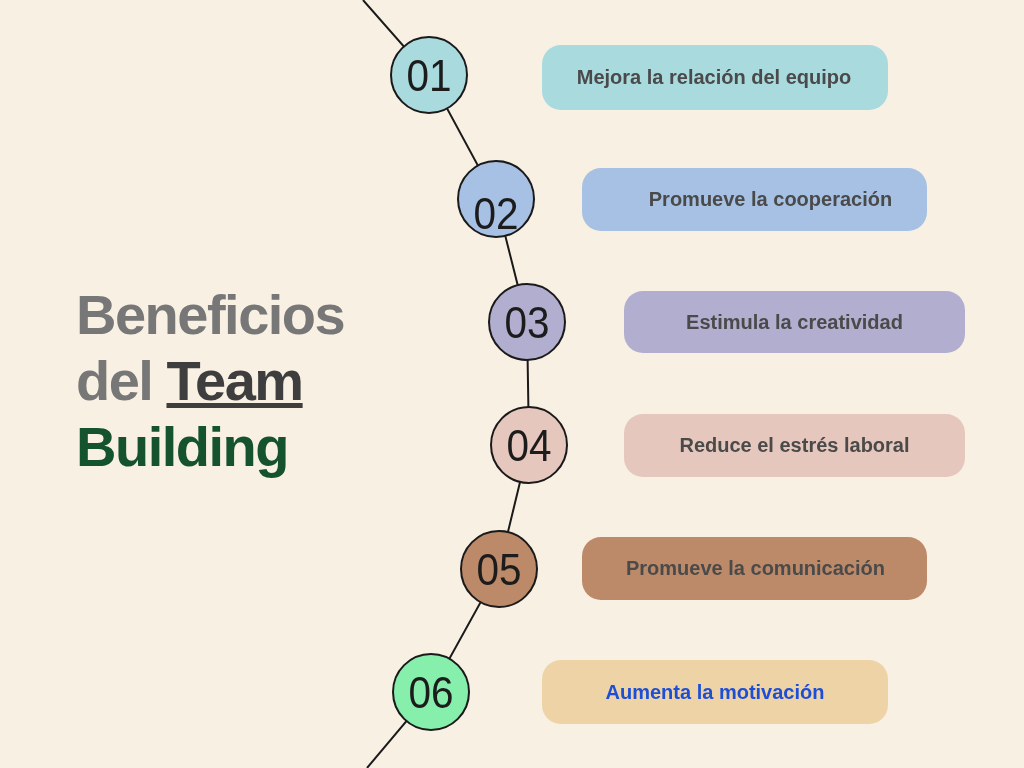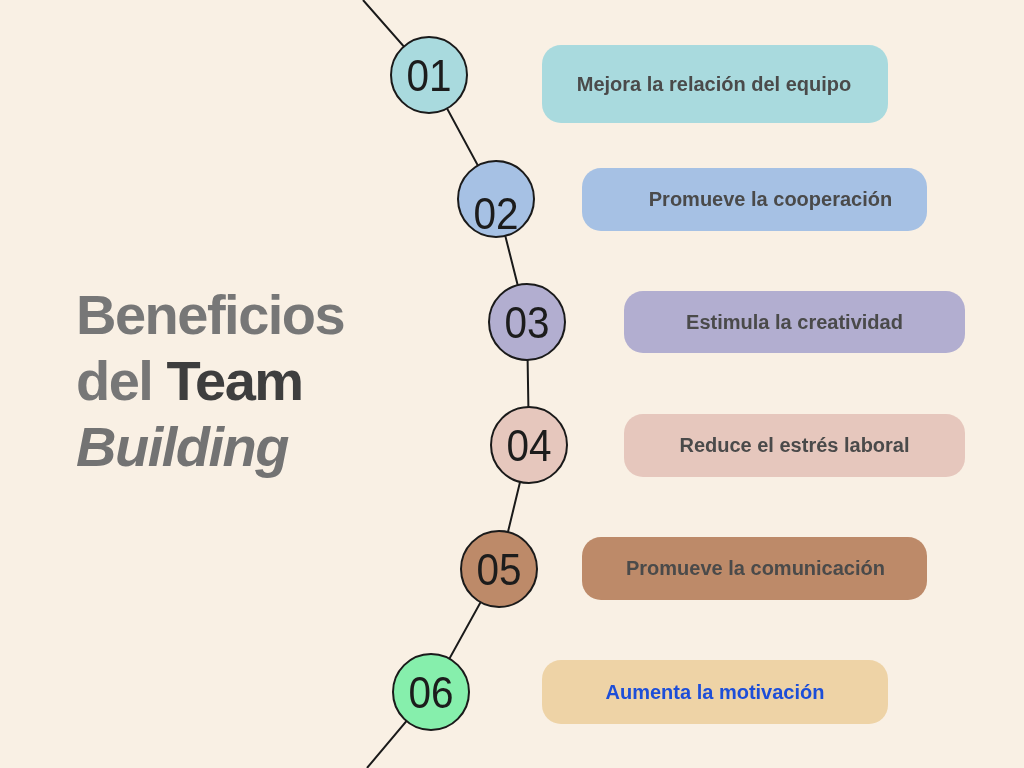--- a/index.html
+++ b/index.html
@@ -57,21 +57,21 @@
     border-radius: 19px;
     display: flex;
     align-items: center;
     justify-content: center;
     text-align: center;
     font-size: 20px;
     font-weight: 700;
     z-index: 2;
     padding: 0 14px;
   }
-  .l1 { left: 542px; top: 45px;  width: 346px; height: 78px; padding-left: 12px; }
+  .l1 { left: 542px; top: 45px;  width: 346px; height: 65px; padding-left: 12px; }
   .l2 { left: 582px; top: 168px; width: 345px; height: 63px; padding-left: 46px; }
   .l3 { left: 624px; top: 291px; width: 341px; height: 62px; }
   .l4 { left: 624px; top: 414px; width: 341px; height: 63px; }
   .l5 { left: 582px; top: 537px; width: 345px; height: 63px; padding-left: 16px; }
   .l6 { left: 542px; top: 660px; width: 346px; height: 64px; }
 </style>
 </head>
 <body>
 
 <div class="canvas" style="background: rgb(249, 240, 228);">
@@ -79,24 +79,24 @@
   <svg class="connector-svg" viewBox="0 0 1024 768" xmlns="http://www.w3.org/2000/svg">
     <polyline points="363,0 429,75 496,199 527,322 529,445 499,569 431,692 367,768" fill="none" stroke-width="2" stroke="#1a1a1a"></polyline>
   </svg>
 
   <div class="title">
     <div>
       <span class="t-gray" style="color: rgb(119, 119, 119);">Beneficios</span>
     </div>
     <div>
       <span class="t-gray" style="color: rgb(119, 119, 119);">del</span>
-      <span class="t-dark" style="color: rgb(62, 62, 62);">Team</span>
+      <span class="t-dark" style="color: rgb(62, 62, 62); text-decoration: underline;">Team</span>
     </div>
     <div>
-      <span class="t-dark" style="color: #737373; font-style: italic;">Building</span>
+      <span class="t-dark" style="color: #14532d;">Building</span>
     </div>
   </div>
 
   <div class="circle c1" style="border-color: rgb(26, 26, 26); background-color: rgb(169, 218, 222);">
     <span class="num" style="color: rgb(28, 28, 28);">01</span>
   </div>
   <div class="circle c2" style="border-color: rgb(26, 26, 26); background-color: rgb(166, 193, 228);">
     <span class="num" style="color: rgb(28, 28, 28);">02</span>
   </div>
   <div class="circle c3" style="border-color: rgb(26, 26, 26); background-color: rgb(178, 174, 208);">

